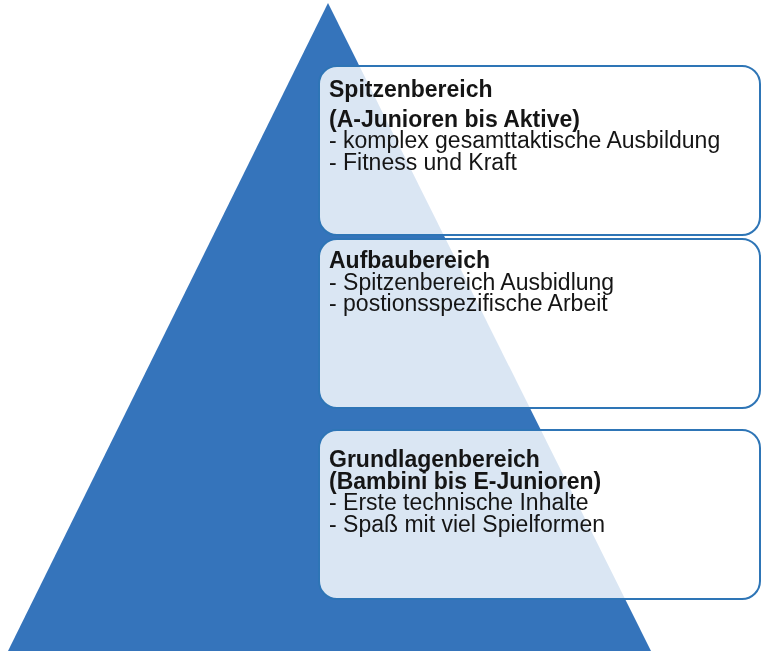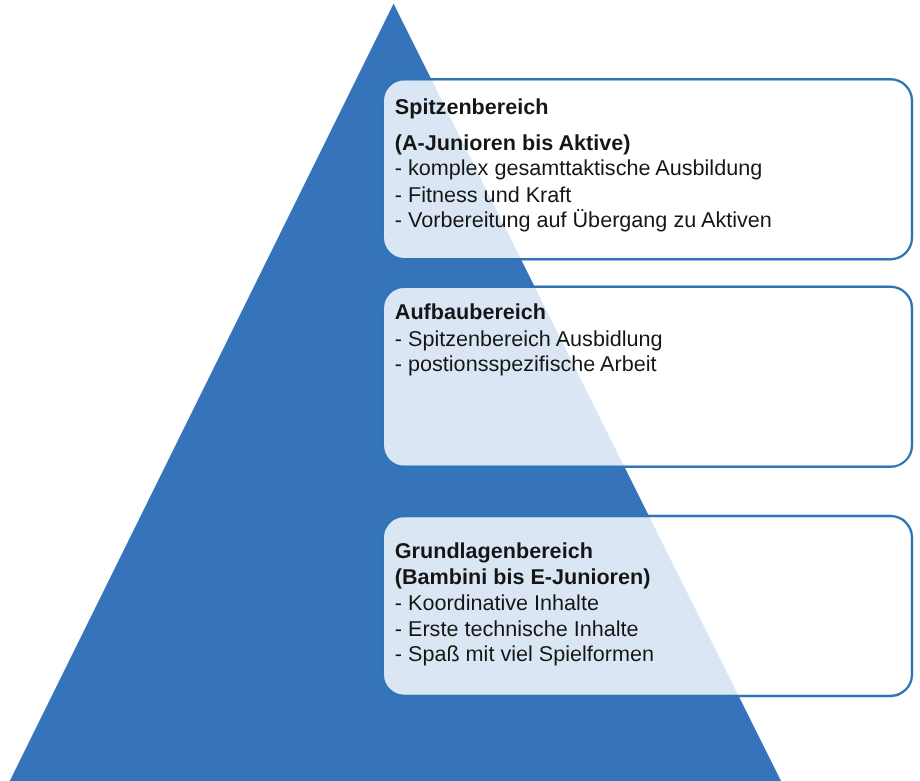--- a/index.html
+++ b/index.html
@@ -21,27 +21,27 @@
     left: 0;
     top: 0;
     width: 767px;
     height: 651px;
     display: block;
   }
   .level-box {
     position: absolute;
     left: 318px;
     width: 443px;
-    height: 152px;
+    height: 171px;
     box-sizing: border-box;
     background: rgba(255, 255, 255, 0.82);
     border: 2.5px solid var(--box-border, #2E75B6);
     border-radius: 19px;
     padding: 12px 14px 8px 9px;
-    font-size: 18px;
+    font-size: 23px;
     line-height: 21.5px;
   }
   .box-0 { top: 65px;  }
   .box-1 { top: 238px; padding-top: 10px; }
   .box-2 { top: 429px; padding-top: 18px; }
   .lvl-title, .lvl-subtitle {
     font-weight: bold;
     white-space: nowrap;
   }
   .title-gap { margin-bottom: 8px; }
@@ -54,30 +54,28 @@
 
   <svg class="triangle-svg" viewBox="0 0 767 651" xmlns="http://www.w3.org/2000/svg" aria-hidden="true">
     <polygon points="328,3 8,651 651,651" fill="#3574BB"></polygon>
   </svg>
 
   <div class="level-box box-0">
     <div class="lvl-title title-gap">Spitzenbereich</div>
     <div class="lvl-subtitle">(A-Junioren bis Aktive)</div>
     <div class="lvl-item">- komplex gesamttaktische Ausbildung</div>
     <div class="lvl-item">- Fitness und Kraft</div>
-    <div class="lvl-item">- Vorbereitung auf Übergang zu Aktiven</div>
   </div>
 
   <div class="level-box box-1">
     <div class="lvl-title">Aufbaubereich</div>
     <div class="lvl-item">- Spitzenbereich Ausbidlung</div>
     <div class="lvl-item">- postionsspezifische Arbeit</div>
   </div>
 
   <div class="level-box box-2">
     <div class="lvl-title">Grundlagenbereich</div>
     <div class="lvl-subtitle">(Bambini bis E-Junioren)</div>
-    <div class="lvl-item">- Koordinative Inhalte</div>
     <div class="lvl-item">- Erste technische Inhalte</div>
     <div class="lvl-item">- Spaß mit viel Spielformen</div>
   </div>
 
 </div>
 
 </body></html>

